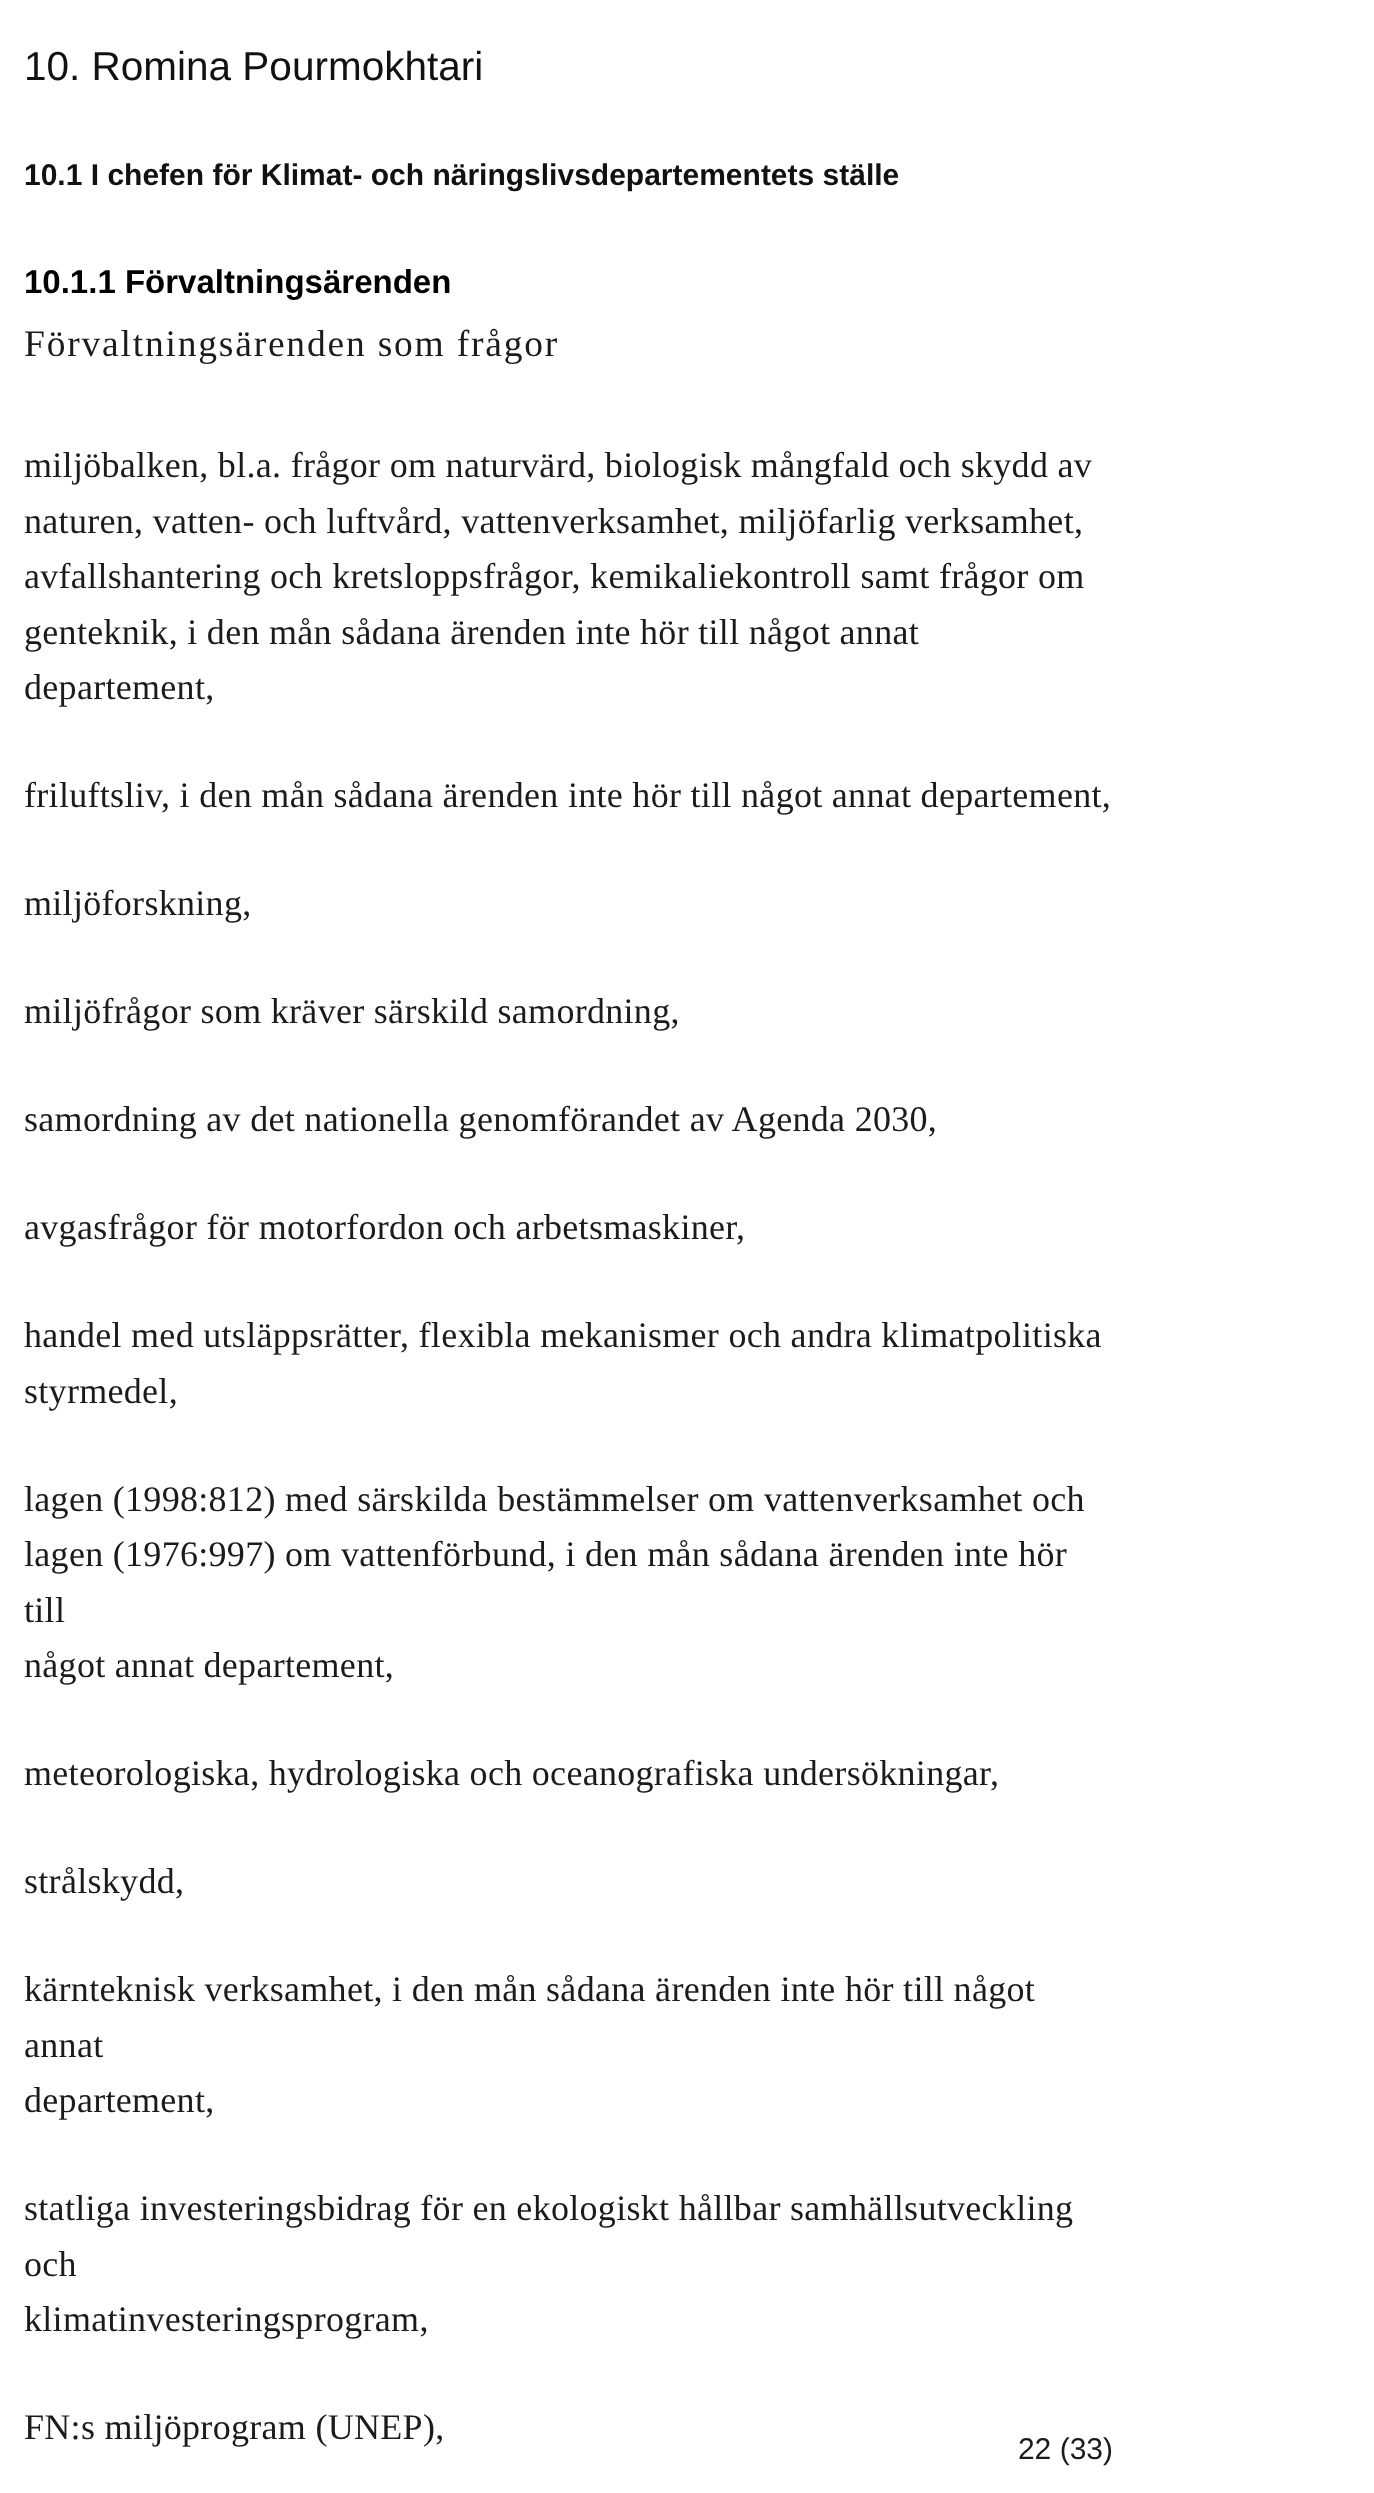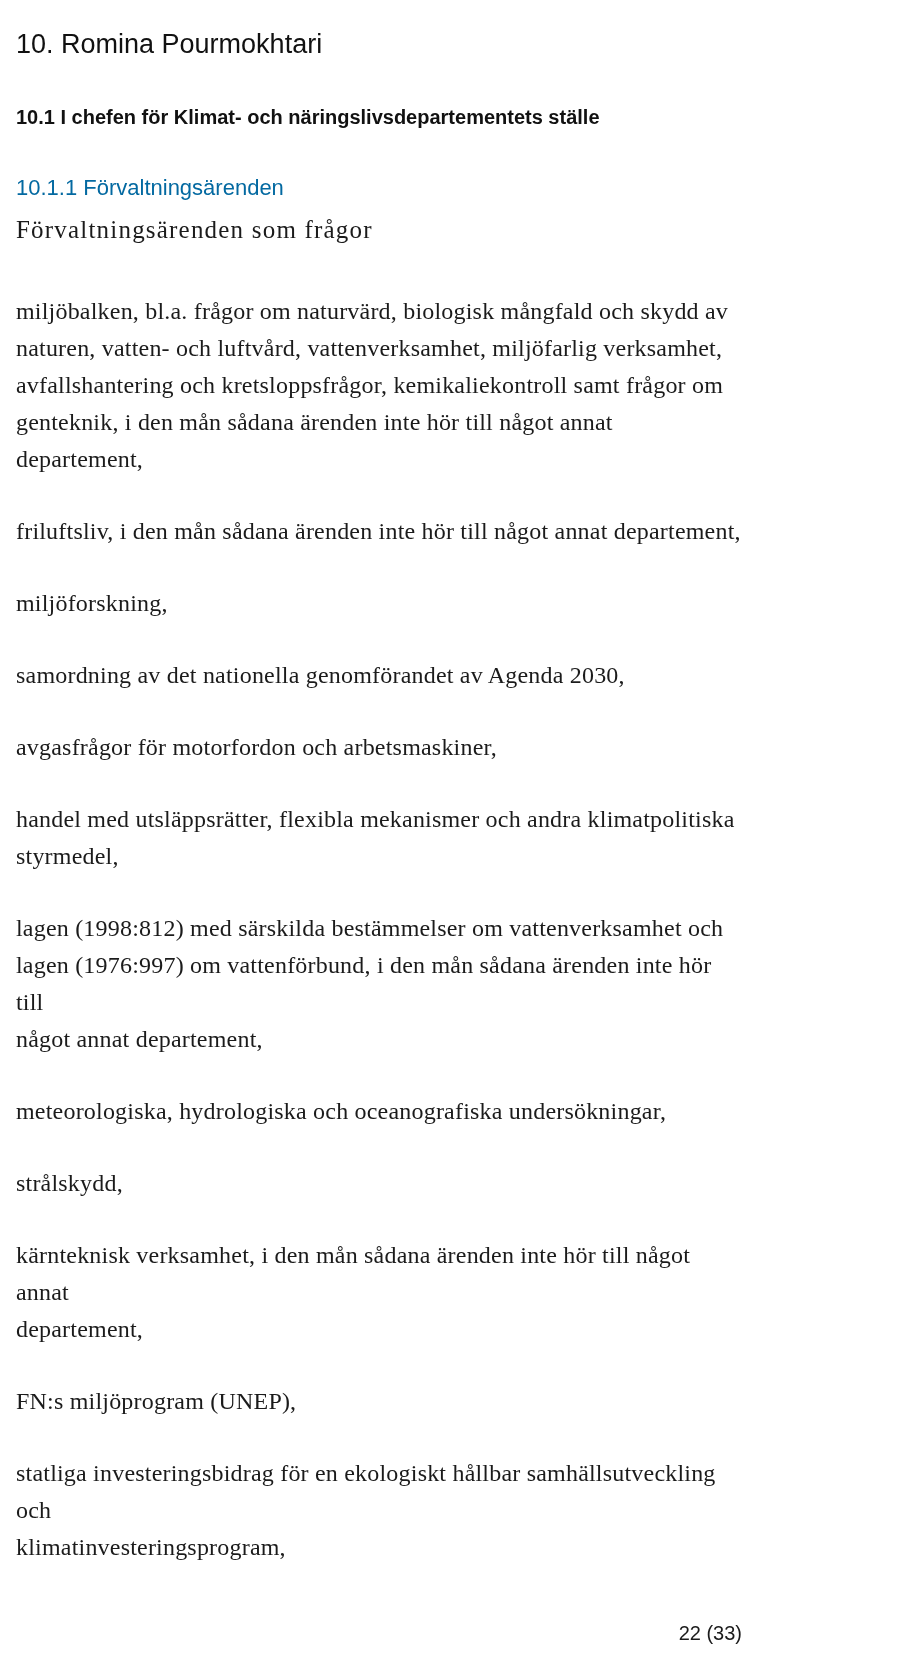--- a/index.html
+++ b/index.html
@@ -33,22 +33,22 @@
     font-size: 20px;
     line-height: 30px;
     font-weight: 700;
     color: #111111;
   }
   .h3 {
     margin: 41px 0 0 0;
     font-family: "Liberation Sans", sans-serif;
     font-size: 22px;
     line-height: 30px;
-    font-weight: 400;
-    color: #0369a1;
+    font-weight: 700;
+    color: #000000;
   }
   .lead {
     margin: 8px 0 0 0;
     font-family: "Liberation Serif", serif;
     font-size: 25px;
     line-height: 37px;
     letter-spacing: 1.2px;
     color: #1b1b1b;
   }
   .bodytext p {
@@ -83,31 +83,32 @@
     <div class="h3">10.1.1 Förvaltningsärenden</div>
     <div class="lead">Förvaltningsärenden som frågor</div>
 
     <div class="bodytext">
       <p>miljöbalken, bl.a. frågor om naturvärd, biologisk mångfald och skydd av
 naturen, vatten- och luftvård, vattenverksamhet, miljöfarlig verksamhet,
 avfallshantering och kretsloppsfrågor, kemikaliekontroll samt frågor om
 genteknik, i den mån sådana ärenden inte hör till något annat departement,</p>
       <p>friluftsliv, i den mån sådana ärenden inte hör till något annat departement,</p>
       <p>miljöforskning,</p>
+      <p>miljöfrågor som kräver särskild samordning,</p>
       <p>samordning av det nationella genomförandet av Agenda 2030,</p>
       <p>avgasfrågor för motorfordon och arbetsmaskiner,</p>
       <p>handel med utsläppsrätter, flexibla mekanismer och andra klimatpolitiska
 styrmedel,</p>
       <p>lagen (1998:812) med särskilda bestämmelser om vattenverksamhet och
 lagen (1976:997) om vattenförbund, i den mån sådana ärenden inte hör till
 något annat departement,</p>
       <p>meteorologiska, hydrologiska och oceanografiska undersökningar,</p>
       <p>strålskydd,</p>
       <p>kärnteknisk verksamhet, i den mån sådana ärenden inte hör till något annat
 departement,</p>
-      <p>FN:s miljöprogram (UNEP),</p>
       <p>statliga investeringsbidrag för en ekologiskt hållbar samhällsutveckling och
 klimatinvesteringsprogram,</p>
+      <p>FN:s miljöprogram (UNEP),</p>
     </div>
   </div>
 
   <div class="page-number">22 (33)</div>
 </div>
 
 </body></html>

